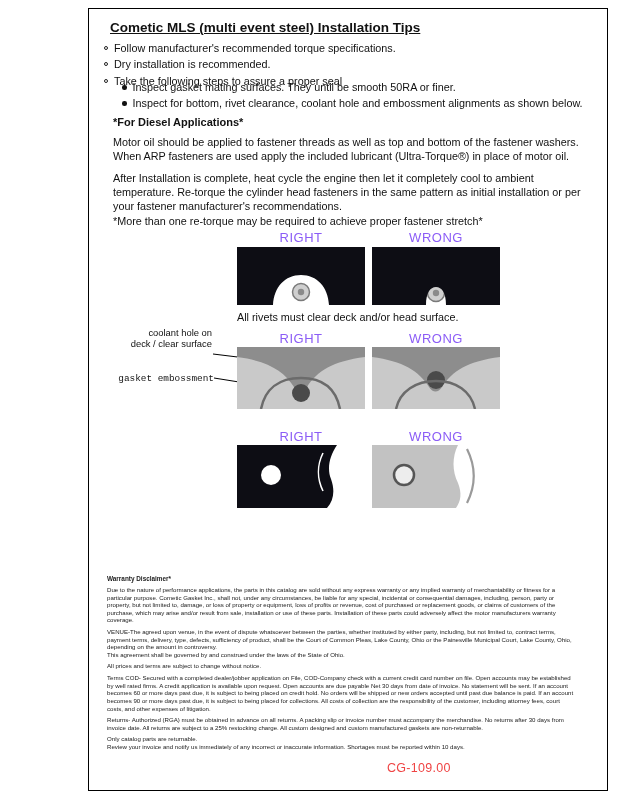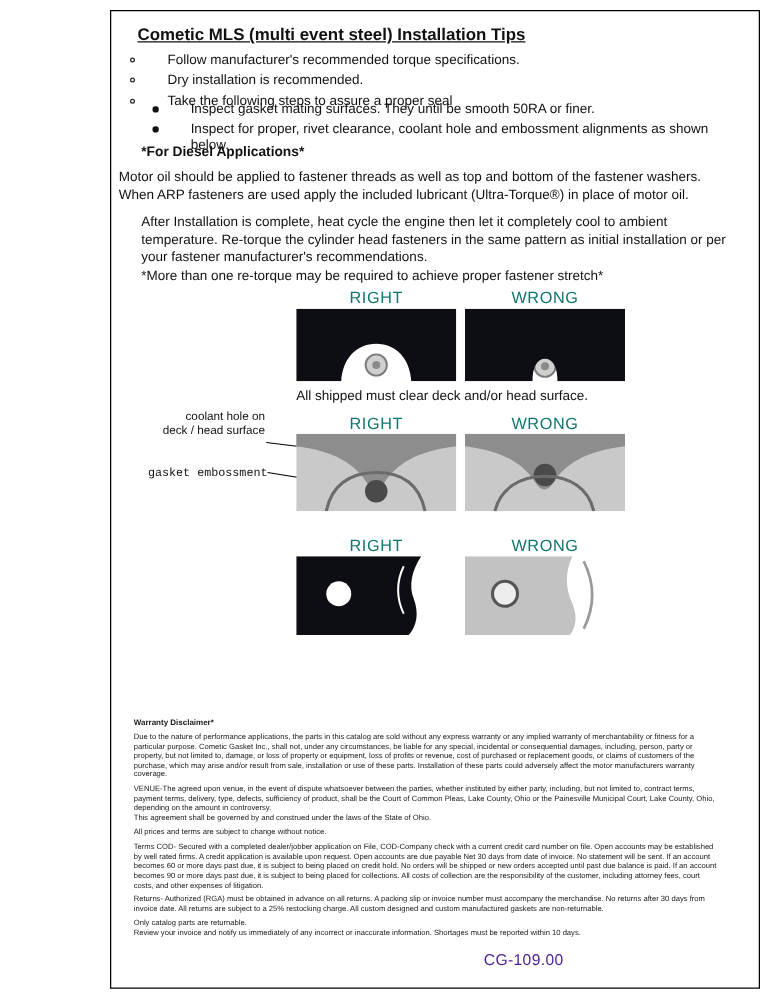--- a/index.html
+++ b/index.html
@@ -3,35 +3,35 @@
 <meta charset="utf-8">
 <style>
   * { margin:0; padding:0; box-sizing:border-box; }
   html,body { background:#ffffff; }
   body { font-family:"Liberation Sans","DejaVu Sans",sans-serif; color:#111; }
   .page { position:relative; width:618px; height:800px; background:#ffffff; overflow:hidden; }
   .abs { position:absolute; }
   .frame { left:88px; top:8px; width:520px; height:783px; border:1.5px solid #000; }
   .title { left:110px; top:20px; font-size:13.5px; font-weight:bold; text-decoration:underline; white-space:nowrap; }
   .list { font-size:10.8px; line-height:1.2; }
-  .bullet-row { display:flex; align-items:flex-start; margin-bottom:3.5px;gap:20px; }
+  .bullet-row { display:flex; align-items:flex-start; margin-bottom:3.5px; }
   .odot { width:4px; height:4px; border:1px solid #222; border-radius:50%; margin:4px 6px 0 0; flex:none; background:#fff; }
   .fdot { width:4.5px; height:4.5px; background:#111; border-radius:50%; margin:4px 6px 0 0; flex:none; }
   .heading { font-size:11px; font-weight:bold; }
   .body-text { font-size:10.8px; line-height:1.3; }
-  .fig-label { width:128px; text-align:center; font-size:13px; color:#0f766e; letter-spacing:0.5px; }
+  .fig-label { width:128px; text-align:center; font-size:13px; color:#8b5cf6; letter-spacing:0.5px; }
   .fig-box { width:128px; }
   .fig-box svg { display:block; }
   .caption { font-size:10.8px; line-height:1.25; }
   .callout { font-size:9.4px; line-height:1.18; text-align:right; }
   .disc { font-size:6.1px; line-height:1.25; color:#1a1a1a; width:467px; }
   .disc .d-head { font-weight:bold; margin-bottom:3px; font-size:6.4px; }
   .disc p { margin:0 0 4px 0; }
   .disc p.tight { margin-bottom:0; }
-  .doc-code { font-size:12.5px; letter-spacing:0.3px; color:#4c1d95; }
+  .doc-code { font-size:12.5px; letter-spacing:0.3px; color:#ef4444; }
 </style>
 </head>
 <body>
 
 <div class="page">
 
   <div class="abs frame"></div>
 
   <h1 class="abs title">Cometic MLS (multi event steel) Installation Tips</h1>
 
@@ -50,26 +50,26 @@
     </div>
   </div>
 
   <div class="abs list" style="left:122px; top:81px; width:470px;">
     <div class="bullet-row">
       <span class="fdot"></span>
       <span>Inspect gasket mating surfaces.  They until be smooth 50RA or finer.</span>
     </div>
     <div class="bullet-row">
       <span class="fdot"></span>
-      <span>Inspect for proper, rivet clearance, coolant hole and embossment alignments as shown below.</span>
+      <span>Inspect for bottom, rivet clearance, coolant hole and embossment alignments as shown below.</span>
     </div>
   </div>
 
   <div class="abs heading" style="left:113px; top:116px;">*For Diesel Applications*</div>
-  <div class="abs body-text" style="left:95px; top:135px; width:481px;">Motor oil should be applied to fastener threads as well as top and bottom of the fastener washers. When ARP fasteners are used apply the included lubricant (Ultra-Torque®) in place of motor oil.</div>
+  <div class="abs body-text" style="left:113px; top:135px; width:481px;">Motor oil should be applied to fastener threads as well as top and bottom of the fastener washers. When ARP fasteners are used apply the included lubricant (Ultra-Torque®) in place of motor oil.</div>
   <div class="abs body-text" style="left:113px; top:214px; width:481px;">*More than one re-torque may be required to achieve proper fastener stretch*</div>
   <div class="abs body-text" style="left:113px; top:171px; width:481px;">After Installation is complete, heat cycle the engine then let it completely cool to ambient temperature. Re-torque the cylinder head fasteners in the same pattern as initial installation or per your fastener manufacturer's recommendations.</div>
 
   <div class="abs fig-label" style="left:237px; top:230px;">RIGHT</div>
   <div class="abs fig-label" style="left:372px; top:230px;">WRONG</div>
 
   <div class="abs fig-box" style="left:237px; top:247px;">
     <svg width="128" height="58" viewBox="0 0 128 58">
       <rect width="128" height="58" fill="#ffffff"></rect>
       <circle cx="64" cy="45" r="8.5" fill="#cfcfcf" stroke="#7a7a7a" stroke-width="1.5"></circle>
@@ -78,28 +78,28 @@
     </svg>
   </div>
   <div class="abs fig-box" style="left:372px; top:247px;">
     <svg width="128" height="58" viewBox="0 0 128 58">
       <rect width="128" height="58" fill="#ffffff"></rect>
       <circle cx="64" cy="46" r="8.5" fill="#cfcfcf" stroke="#7a7a7a" stroke-width="1.5"></circle>
       <circle cx="64" cy="46" r="3.2" fill="#8a8a8a"></circle>
       <path d="M0,0 L128,0 L128,58 L74,58 C74,46 70,40 64,40 C58,40 54,46 54,58 L0,58 Z" fill="#0d0d14"></path>
     </svg>
   </div>
-  <div class="abs caption" style="left:237px; top:311px;">All shipped must clear deck and/or head surface.</div>
+  <div class="abs caption" style="left:237px; top:311px;">All rivets must clear deck and/or head surface.</div>
 
   <div class="abs fig-label" style="left:237px; top:331px;">RIGHT</div>
   <div class="abs fig-label" style="left:372px; top:331px;">WRONG</div>
 
   <div class="abs callout" style="left:108px; top:327px; width:104px;">
     <div>coolant hole on</div>
-    <div>deck / head surface</div>
+    <div>deck / clear surface</div>
   </div>
   <div class="abs callout" style="left:108px; top:373px; width:106px;font-family:Liberation Mono, monospace;">gasket embossment</div>
 
   <svg class="abs" style="left:210px; top:346px;" width="60" height="48" viewBox="0 0 60 48">
     <line x1="3" y1="8" x2="52" y2="14" stroke="#000" stroke-width="1"></line>
     <line x1="4" y1="32" x2="54" y2="40" stroke="#000" stroke-width="1"></line>
   </svg>
 
   <div class="abs fig-box" style="left:237px; top:347px;">
     <svg width="128" height="62" viewBox="0 0 128 62">

